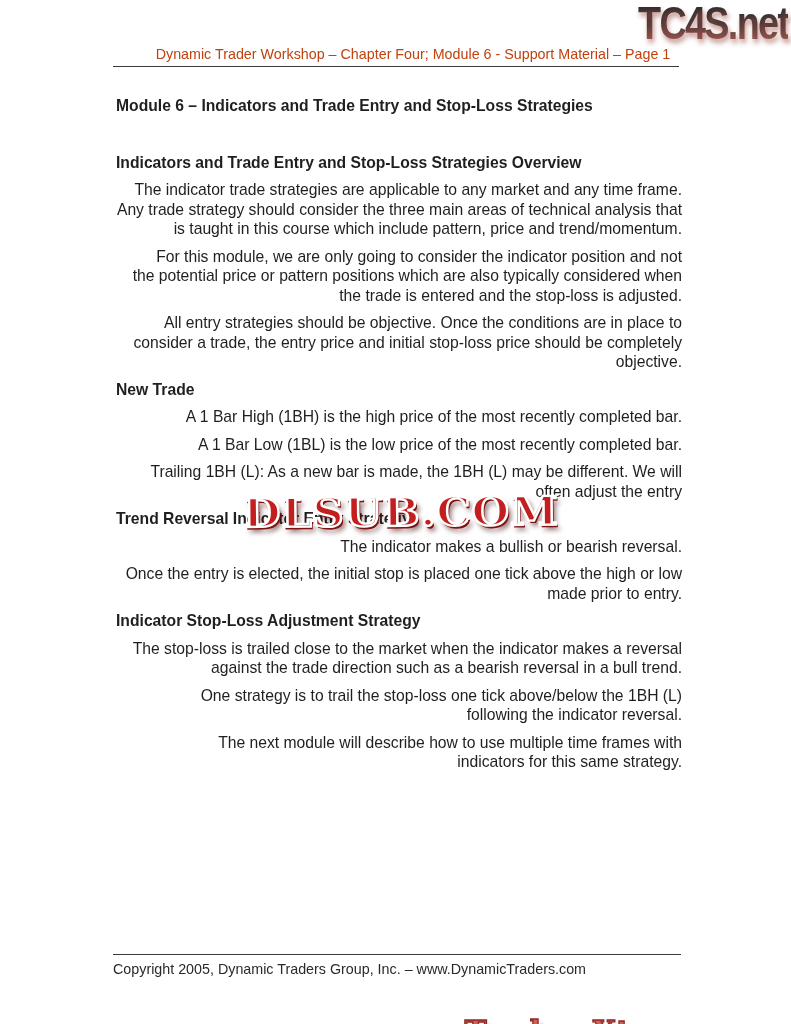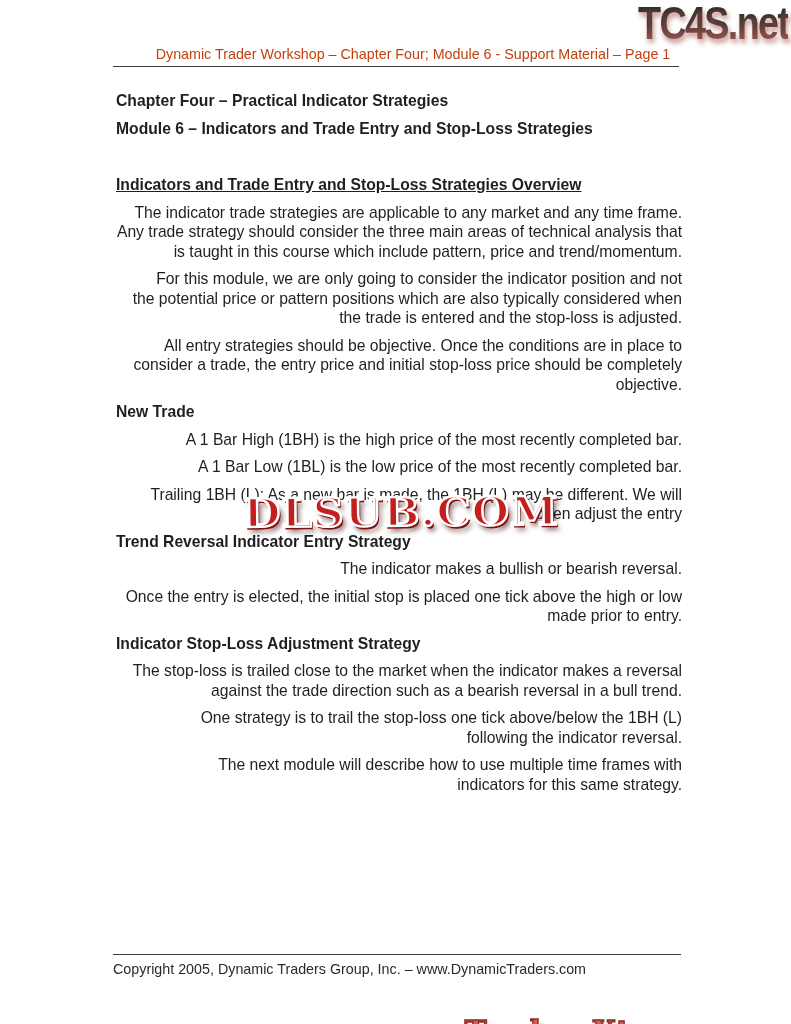--- a/index.html
+++ b/index.html
@@ -30,21 +30,21 @@
     position: absolute; left: 113px; top: 961px; width: 566px;
     text-align: left; font-size: 14.3px; color: #2a2a2a; white-space: nowrap;
   }
 
   
   .doc {
     position: absolute; left: 116px; top: 88px; width: 566px;
     font-size: 15.7px; line-height: 19.5px; color: #1f1f1f;
   }
   .doc .first { margin-top: 3px; }
-  .doc .gap-lg { margin-top: 37px; text-decoration: underline; }
+  .doc .gap-lg { margin-top: 37px; }
   .doc h2 { font-size: 15.7px; line-height: 19.5px; margin: 8px 0 0 0; font-weight: bold; }
   .doc p { margin: 8px 0 0 0; text-align: right; }
   .indent { text-indent: 32px; }
   .uline { }
 
   
   .tc4s-logo {
     position: absolute; top: 0px; right: 11px;
     font-family: "Liberation Sans", sans-serif;
     font-weight: bold; font-size: 46px; line-height: 46px;
@@ -97,21 +97,20 @@
 
 <div class="page">
 
   <div class="tc4s-logo">TC4S.net</div>
 
   <div class="header-title">Dynamic Trader Workshop – Chapter Four; Module 6 - Support Material – Page 1</div>
   <div class="header-rule"></div>
 
   <div class="doc">
 
-    <h2 class="first">Chapter Four – Practical Indicator Strategies</h2>
     <h2>Module 6 – Indicators and Trade Entry and Stop-Loss Strategies</h2>
 
     <h2 class="gap-lg">Indicators and Trade Entry and Stop-Loss Strategies Overview</h2>
     <p>The indicator trade strategies are applicable to any market and any time frame. Any trade strategy should consider the three main areas of technical analysis that is taught in this course which include pattern, price and trend/momentum.</p>
     <p class="indent">For this module, we are only going to consider the indicator position and not the potential price or pattern positions which are also typically considered when the trade is entered and the stop-loss is adjusted.</p>
     <p class="indent">All entry strategies should be objective. Once the conditions are in place to consider a trade, the entry price and initial stop-loss price should be completely objective.</p>
 
     <h2>New Trade</h2>
     <p><span>A </span><span class="uline">1 Bar High</span><span> (1BH) is the high price of the most recently completed bar.</span></p>
     <p><span>A </span><span class="uline">1 Bar Low</span><span> (1BL) is the low price of the most recently completed bar.</span></p>

